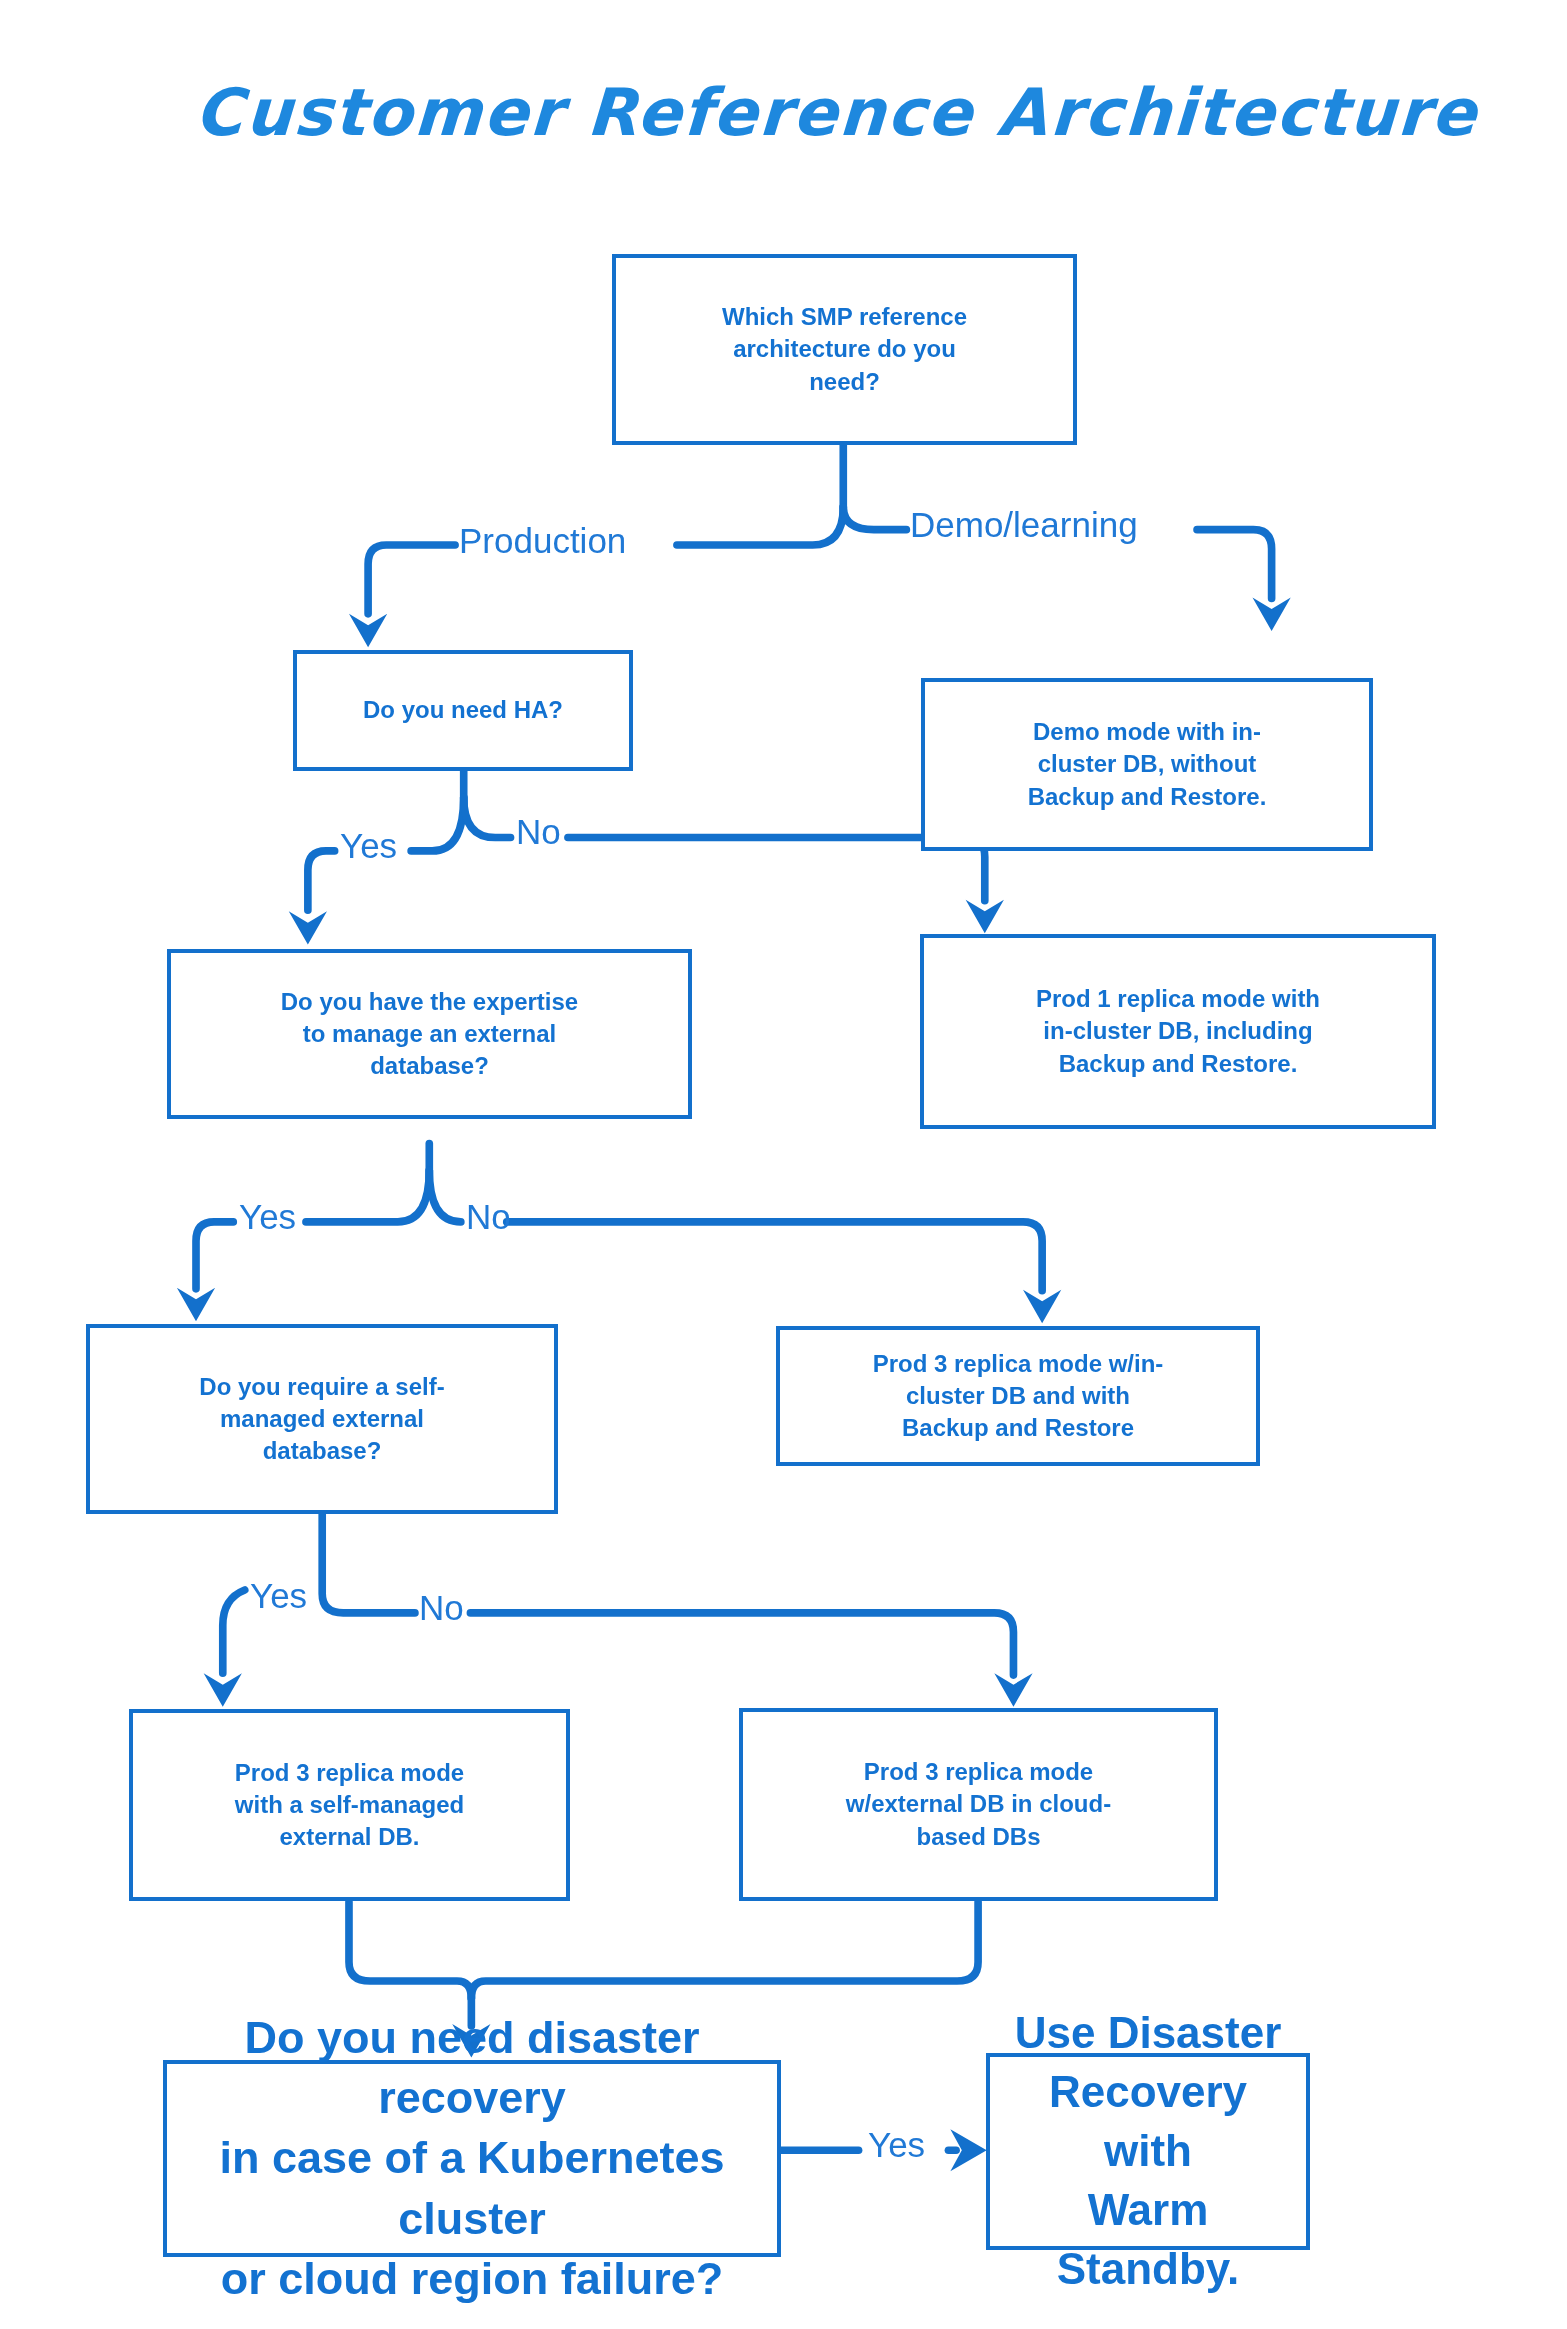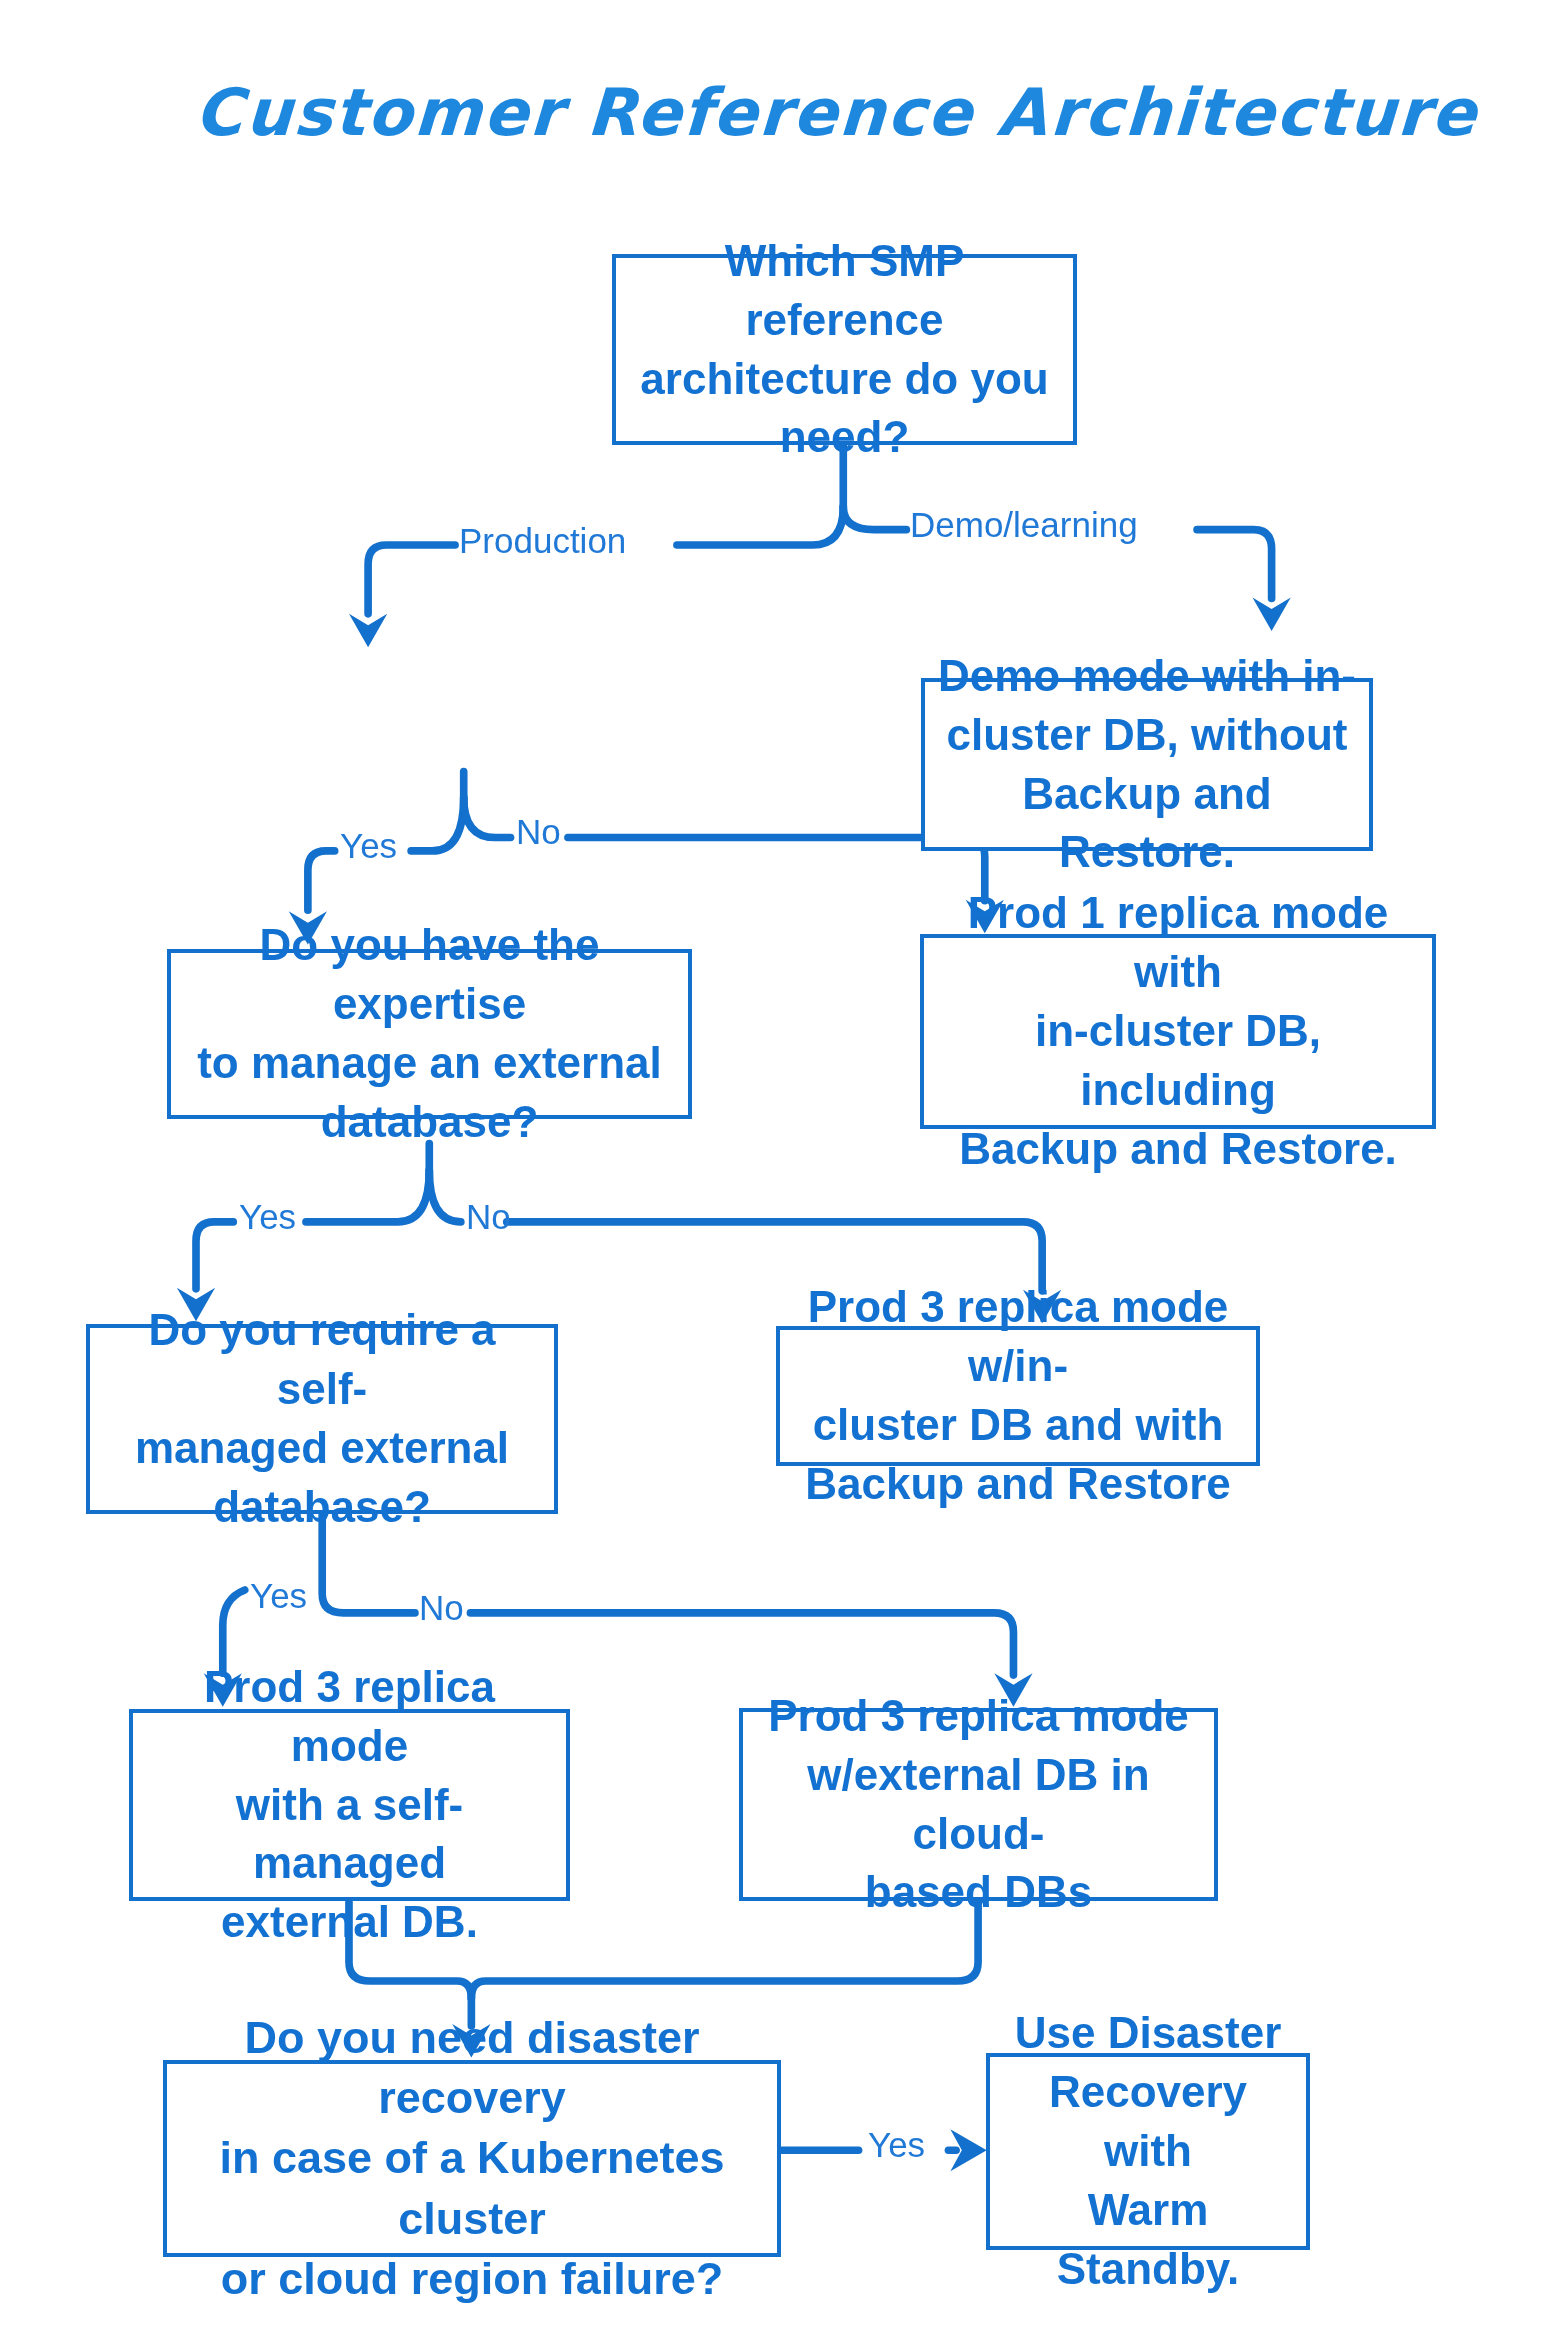--- a/index.html
+++ b/index.html
@@ -36,21 +36,21 @@
     color:var(--title);
     transform:skewX(-6deg);
   }
   .node{
     position:absolute;
     box-sizing:border-box;
     border:4.8px solid var(--line);
     background:#ffffff;
     color:var(--boxtext);
     font-weight:bold;
-    font-size:44px;
+    font-size:24px;
     line-height:1.34;
     display:flex;
     align-items:center;
     justify-content:center;
     text-align:center;
     white-space:pre-line;
     padding:0 9.6px;
   }
   .branch-label{
     position:absolute;
@@ -108,20 +108,21 @@
 
     <path class="conn" d="M817 2249 H898"></path>
     <path class="conn" d="M992 2249 H1000"></path>
     <path class="arrow" d="M1032 2249 L994 2227 L1006 2249 L994 2271 Z"></path>
   </svg>
 
   <div class="node" style="left:612px;top:254px;width:465px;height:191px;">Which SMP reference
 architecture do you
 need?</div>
 
+  <div class="node" style="left:293px;top:650px;width:340px;height:121px;">Do you need HA?</div>
 
   <div class="node" style="left:921px;top:634px;width:452px;height:173px;margin-top:44px;">Demo mode with in-
 cluster DB, without
 Backup and Restore.</div>
 
   <div class="node" style="left:167px;top:949px;width:525px;height:170px;">Do you have the expertise
 to manage an external
 database?</div>
 
   <div class="node" style="left:900px;top:934px;width:516px;height:195px;margin-left:20px;">Prod 1 replica mode with

